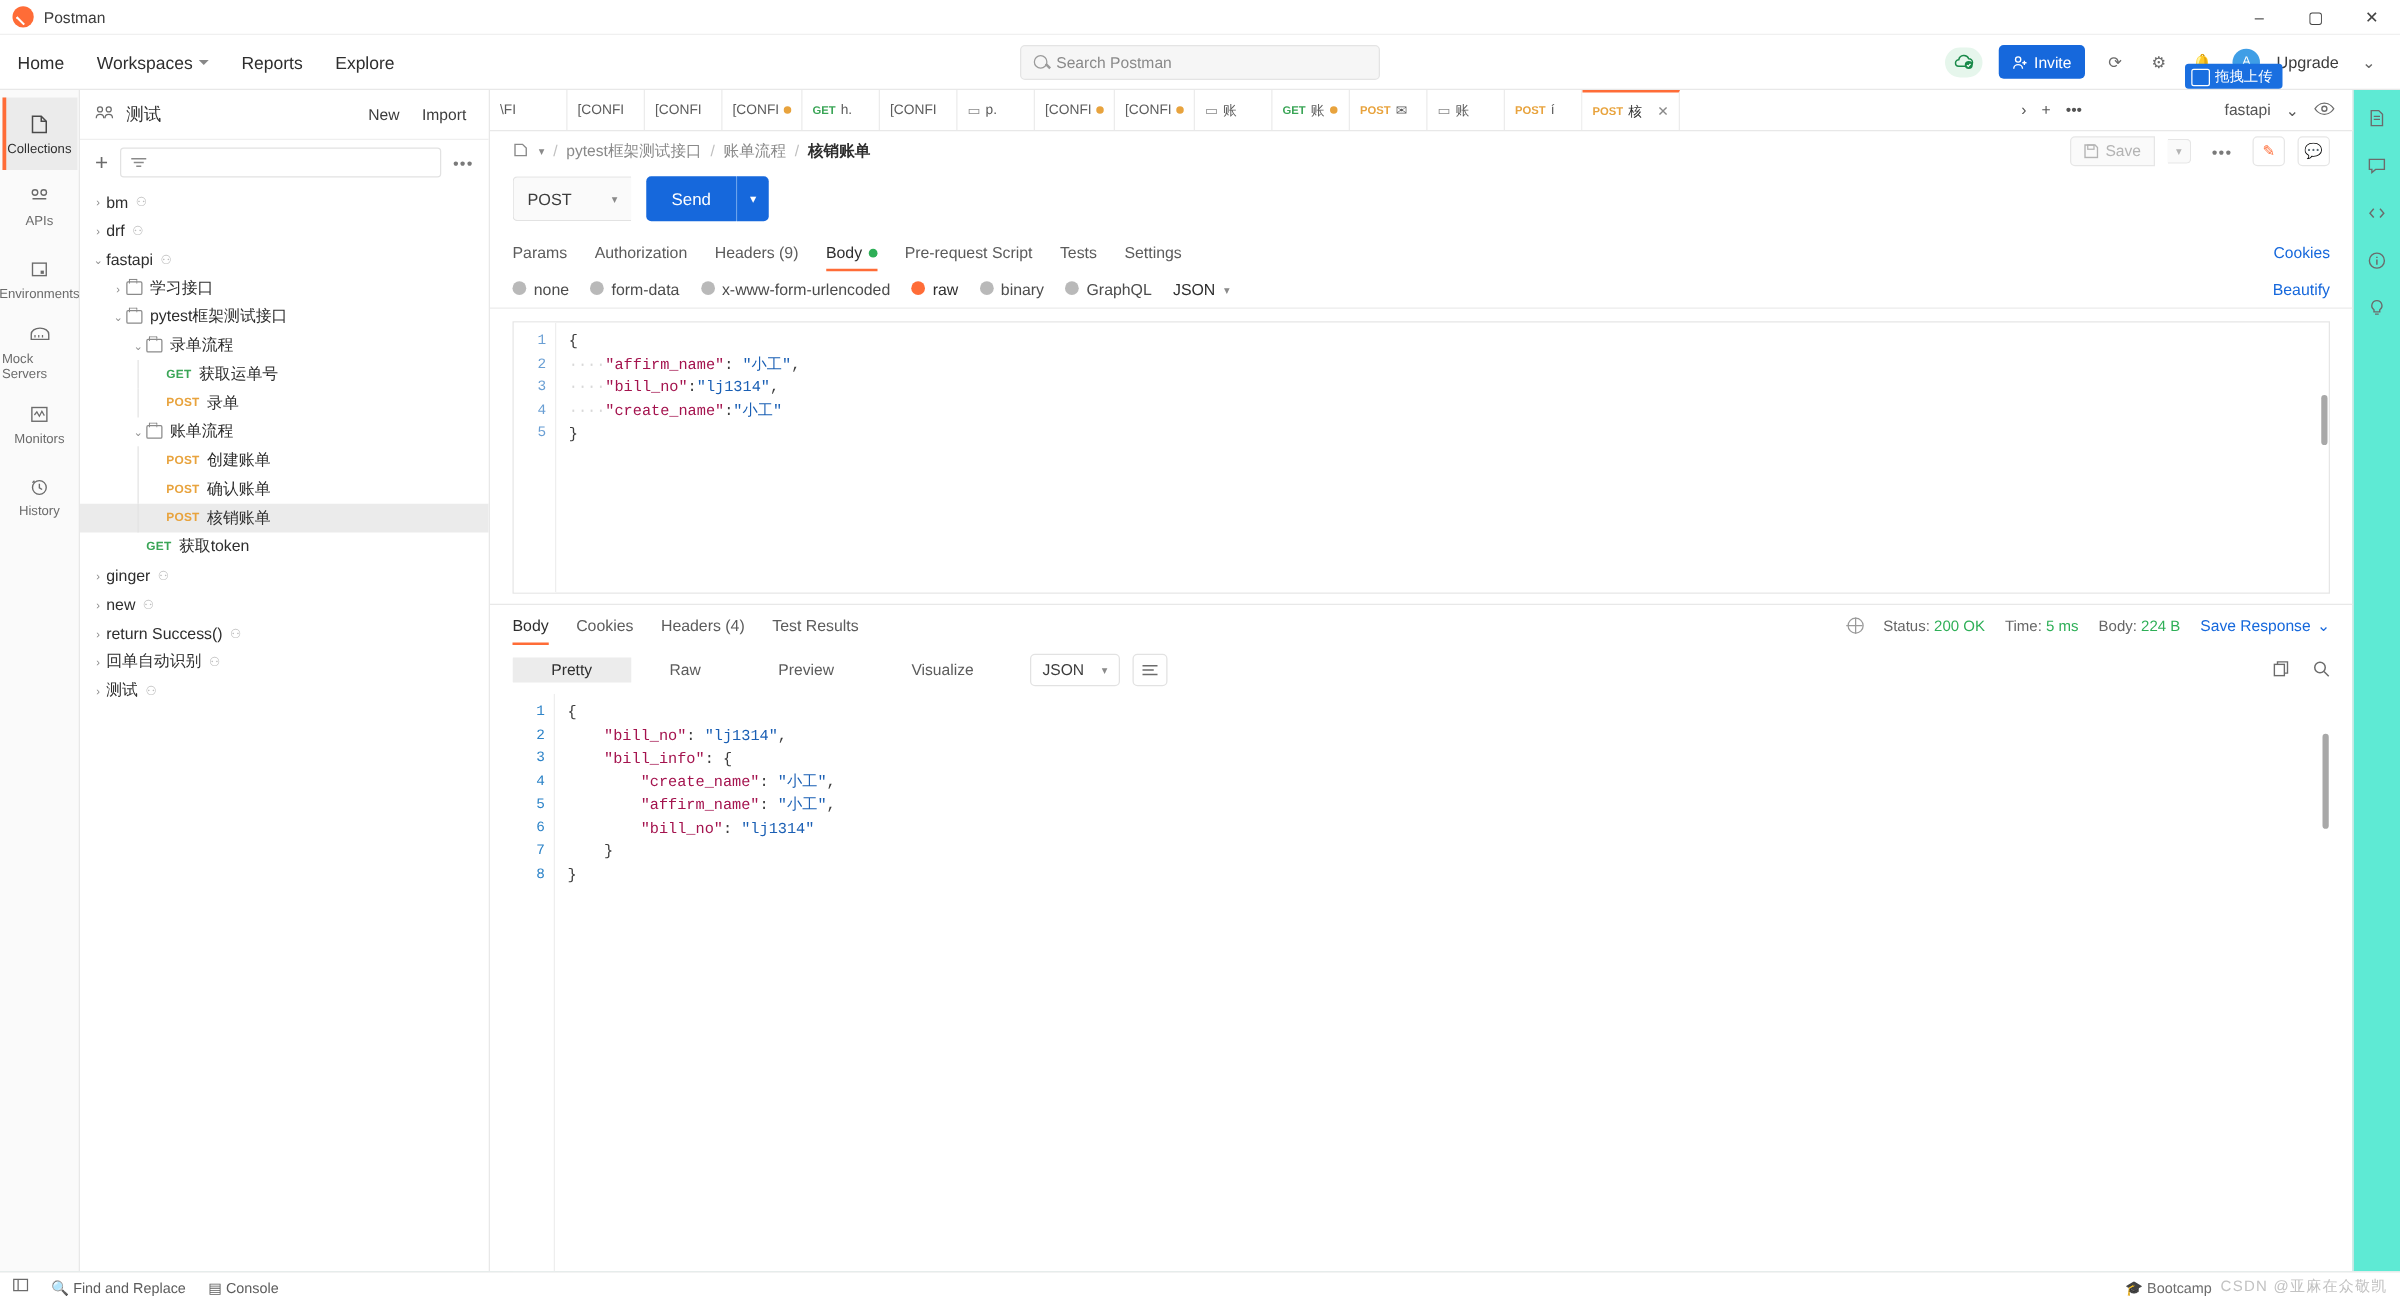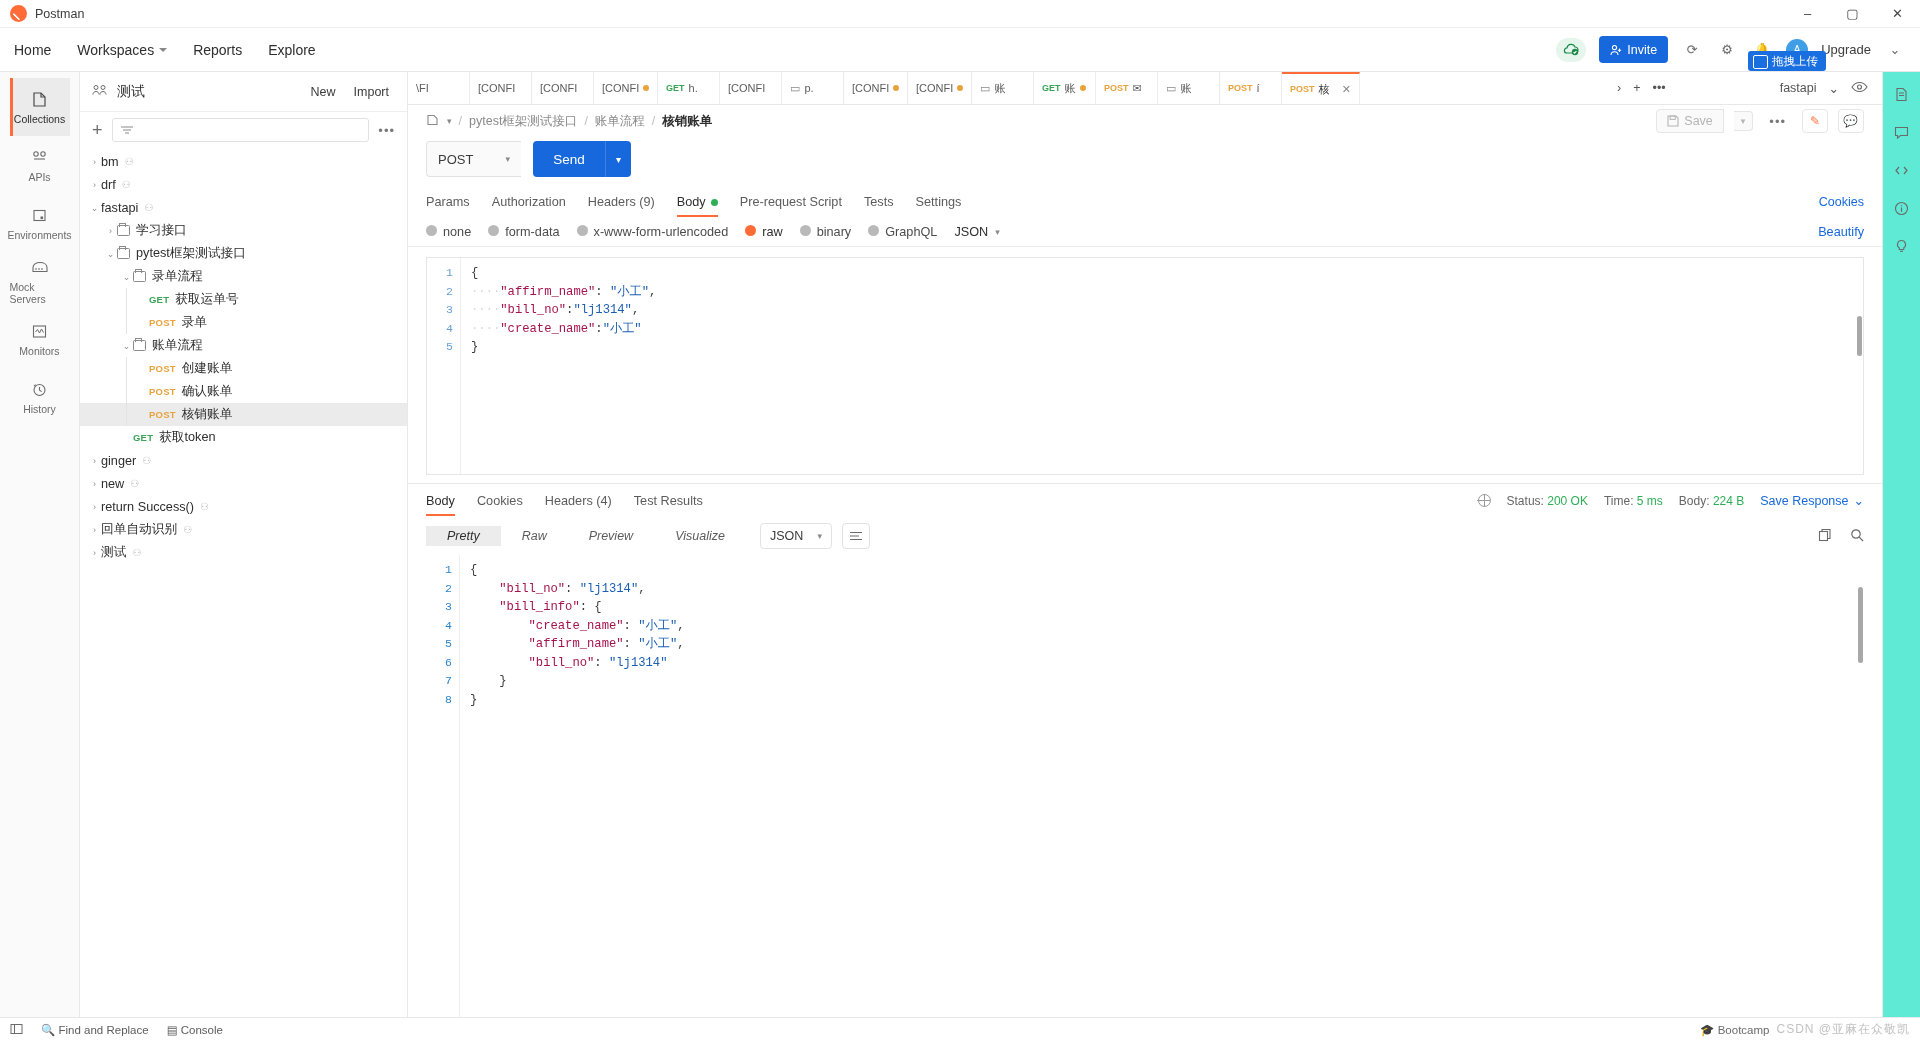--- a/index.html
+++ b/index.html
@@ -40,21 +40,21 @@
   .icon-btn { width:22px;height:22px; display:flex; align-items:center; justify-content:center; color:#6b6b6b; position:relative;}
   .upgrade { font-size:13px; color:#3c3c3c; }
   .avatar-circ { width:22px;height:22px;border-radius:50%;background:#3f9ee6;display:flex;align-items:center;justify-content:center;color:#fff;font-size:10px;}
   .zh-badge { position:absolute; right:94px; top:23px; background:#1a6fe0; color:#fff; font-size:11.5px; border-radius:3px; padding:3px 8px 3px 24px; height:20px; display:flex; align-items:center;}
   .zh-badge::before{content:""; position:absolute; left:5px; top:4px; width:13px;height:12px;border:1.4px solid #fff;border-radius:2px;}
 
   
   .bodyrow { flex:1; display:flex; min-height:0; }
 
   
-  .rail { width:80px; background:#fafafa; border-right:1px solid #e8e8e8; display:flex; flex-direction:column; align-items:center; padding-top:6px;}
+  .rail { width:64px; background:#fafafa; border-right:1px solid #e8e8e8; display:flex; flex-direction:column; align-items:center; padding-top:6px;}
   .rail-item { width:60px; height:58px; display:flex; flex-direction:column; align-items:center; justify-content:center; gap:4px; font-size:10.5px; color:#6b6b6b; cursor:pointer; position:relative;}
   .rail-item.active { background:#ebebeb; color:#2e2e2e; }
   .rail-item.active::before { content:""; position:absolute; left:0; top:0; bottom:0; width:3px; background:#ff6c37;}
   .rail-glyph { width:19px; height:19px; display:flex; align-items:center; justify-content:center; }
 
   
   .sidebar { width:328px; background:#fff; border-right:1px solid #e8e8e8; display:flex; flex-direction:column;}
   .ws-head { height:40px; display:flex; align-items:center; padding:0 12px; gap:9px; border-bottom:1px solid #efefef;}
   .ws-name { font-size:14px; color:#2e2e2e; }
   .ws-btns { margin-left:auto; display:flex; gap:6px; align-items:center;}
@@ -130,21 +130,21 @@
   .respbar { display:flex; align-items:center; gap:22px; padding:0 18px; height:34px; font-size:12.7px; color:#5c5c5c; border-top:1px solid #e8e8e8; margin-top:8px;}
   .resp-meta { margin-left:auto; display:flex; align-items:center; gap:16px; font-size:12px; color:#666;}
   .ok { color:#2eaf57; }
   .save-resp { color:#1668dc; display:flex; align-items:center; gap:5px; font-size:12.5px;}
   .globe { width:13px;height:13px;border:1.3px solid #9a9a9a;border-radius:50%; position:relative;}
   .globe::after{content:""; position:absolute; left:5px; top:-1.3px; width:1.3px; height:13px; background:#9a9a9a;}
   .globe::before{content:""; position:absolute; left:-1.3px; top:5px; height:1.3px; width:13px; background:#9a9a9a;}
 
   .respviews { display:flex; align-items:center; gap:0; padding:0 18px; height:38px;}
   .seg { display:flex; align-items:center; height:26px; border-radius:4px; overflow:hidden;}
-  .seg div { padding:0 21px; height:20px; display:flex; align-items:center; font-size:12.5px; color:#5c5c5c;font-style:italic;}
+  .seg div { padding:0 31px; height:20px; display:flex; align-items:center; font-size:12.5px; color:#5c5c5c;}
   .seg div.on { background:#ececec; color:#2e2e2e;}
   .fmt-sel { margin-left:14px; width:72px; height:26px; border:1px solid #e2e2e2; border-radius:4px; display:flex; align-items:center; justify-content:space-between; padding:0 9px; font-size:12.5px;}
   .wrap-btn { margin-left:10px; width:28px;height:26px;border:1px solid #e2e2e2;border-radius:4px; display:flex; align-items:center; justify-content:center;}
   .respviews-right { margin-left:auto; display:flex; gap:18px; color:#6b6b6b;}
 
   .resp-editor { flex:1; margin:0 18px 0 18px; display:flex; position:relative; overflow:hidden;}
   .resp-scroll { position:absolute; right:1px; top:32px; width:5px; height:76px; background:#a8a8a8; border-radius:3px;}
   .g2 { color:#2e84c8; }
 
   
@@ -174,20 +174,24 @@
 
   <div class="navbar">
     <div class="nav-left">
       <div class="nav-item">Home</div>
       <div class="nav-item">
         <span>Workspaces</span>
         <span class="caret"></span>
       </div>
       <div class="nav-item">Reports</div>
       <div class="nav-item">Explore</div>
+    </div>
+    <div class="search-wrap">
+      <span class="mag"></span>
+      <span>Search Postman</span>
     </div>
     <div class="nav-right">
       <div class="cloud-ok">
         <svg width="17" height="13" viewBox="0 0 17 13">
             <path d="M4 10h8a3 3 0 000-6 4.2 4.2 0 00-8 .8A2.6 2.6 0 004 10z" fill="none" stroke="#1a8a4a" stroke-width="1.2"></path>
             <circle cx="12" cy="9" r="3.2" fill="#1a8a4a"></circle>
             <path d="M10.6 9.1l1 1 1.8-2" stroke="#fff" stroke-width="1.1" fill="none"></path>
           </svg>
       </div>
       <div class="invite-btn">

